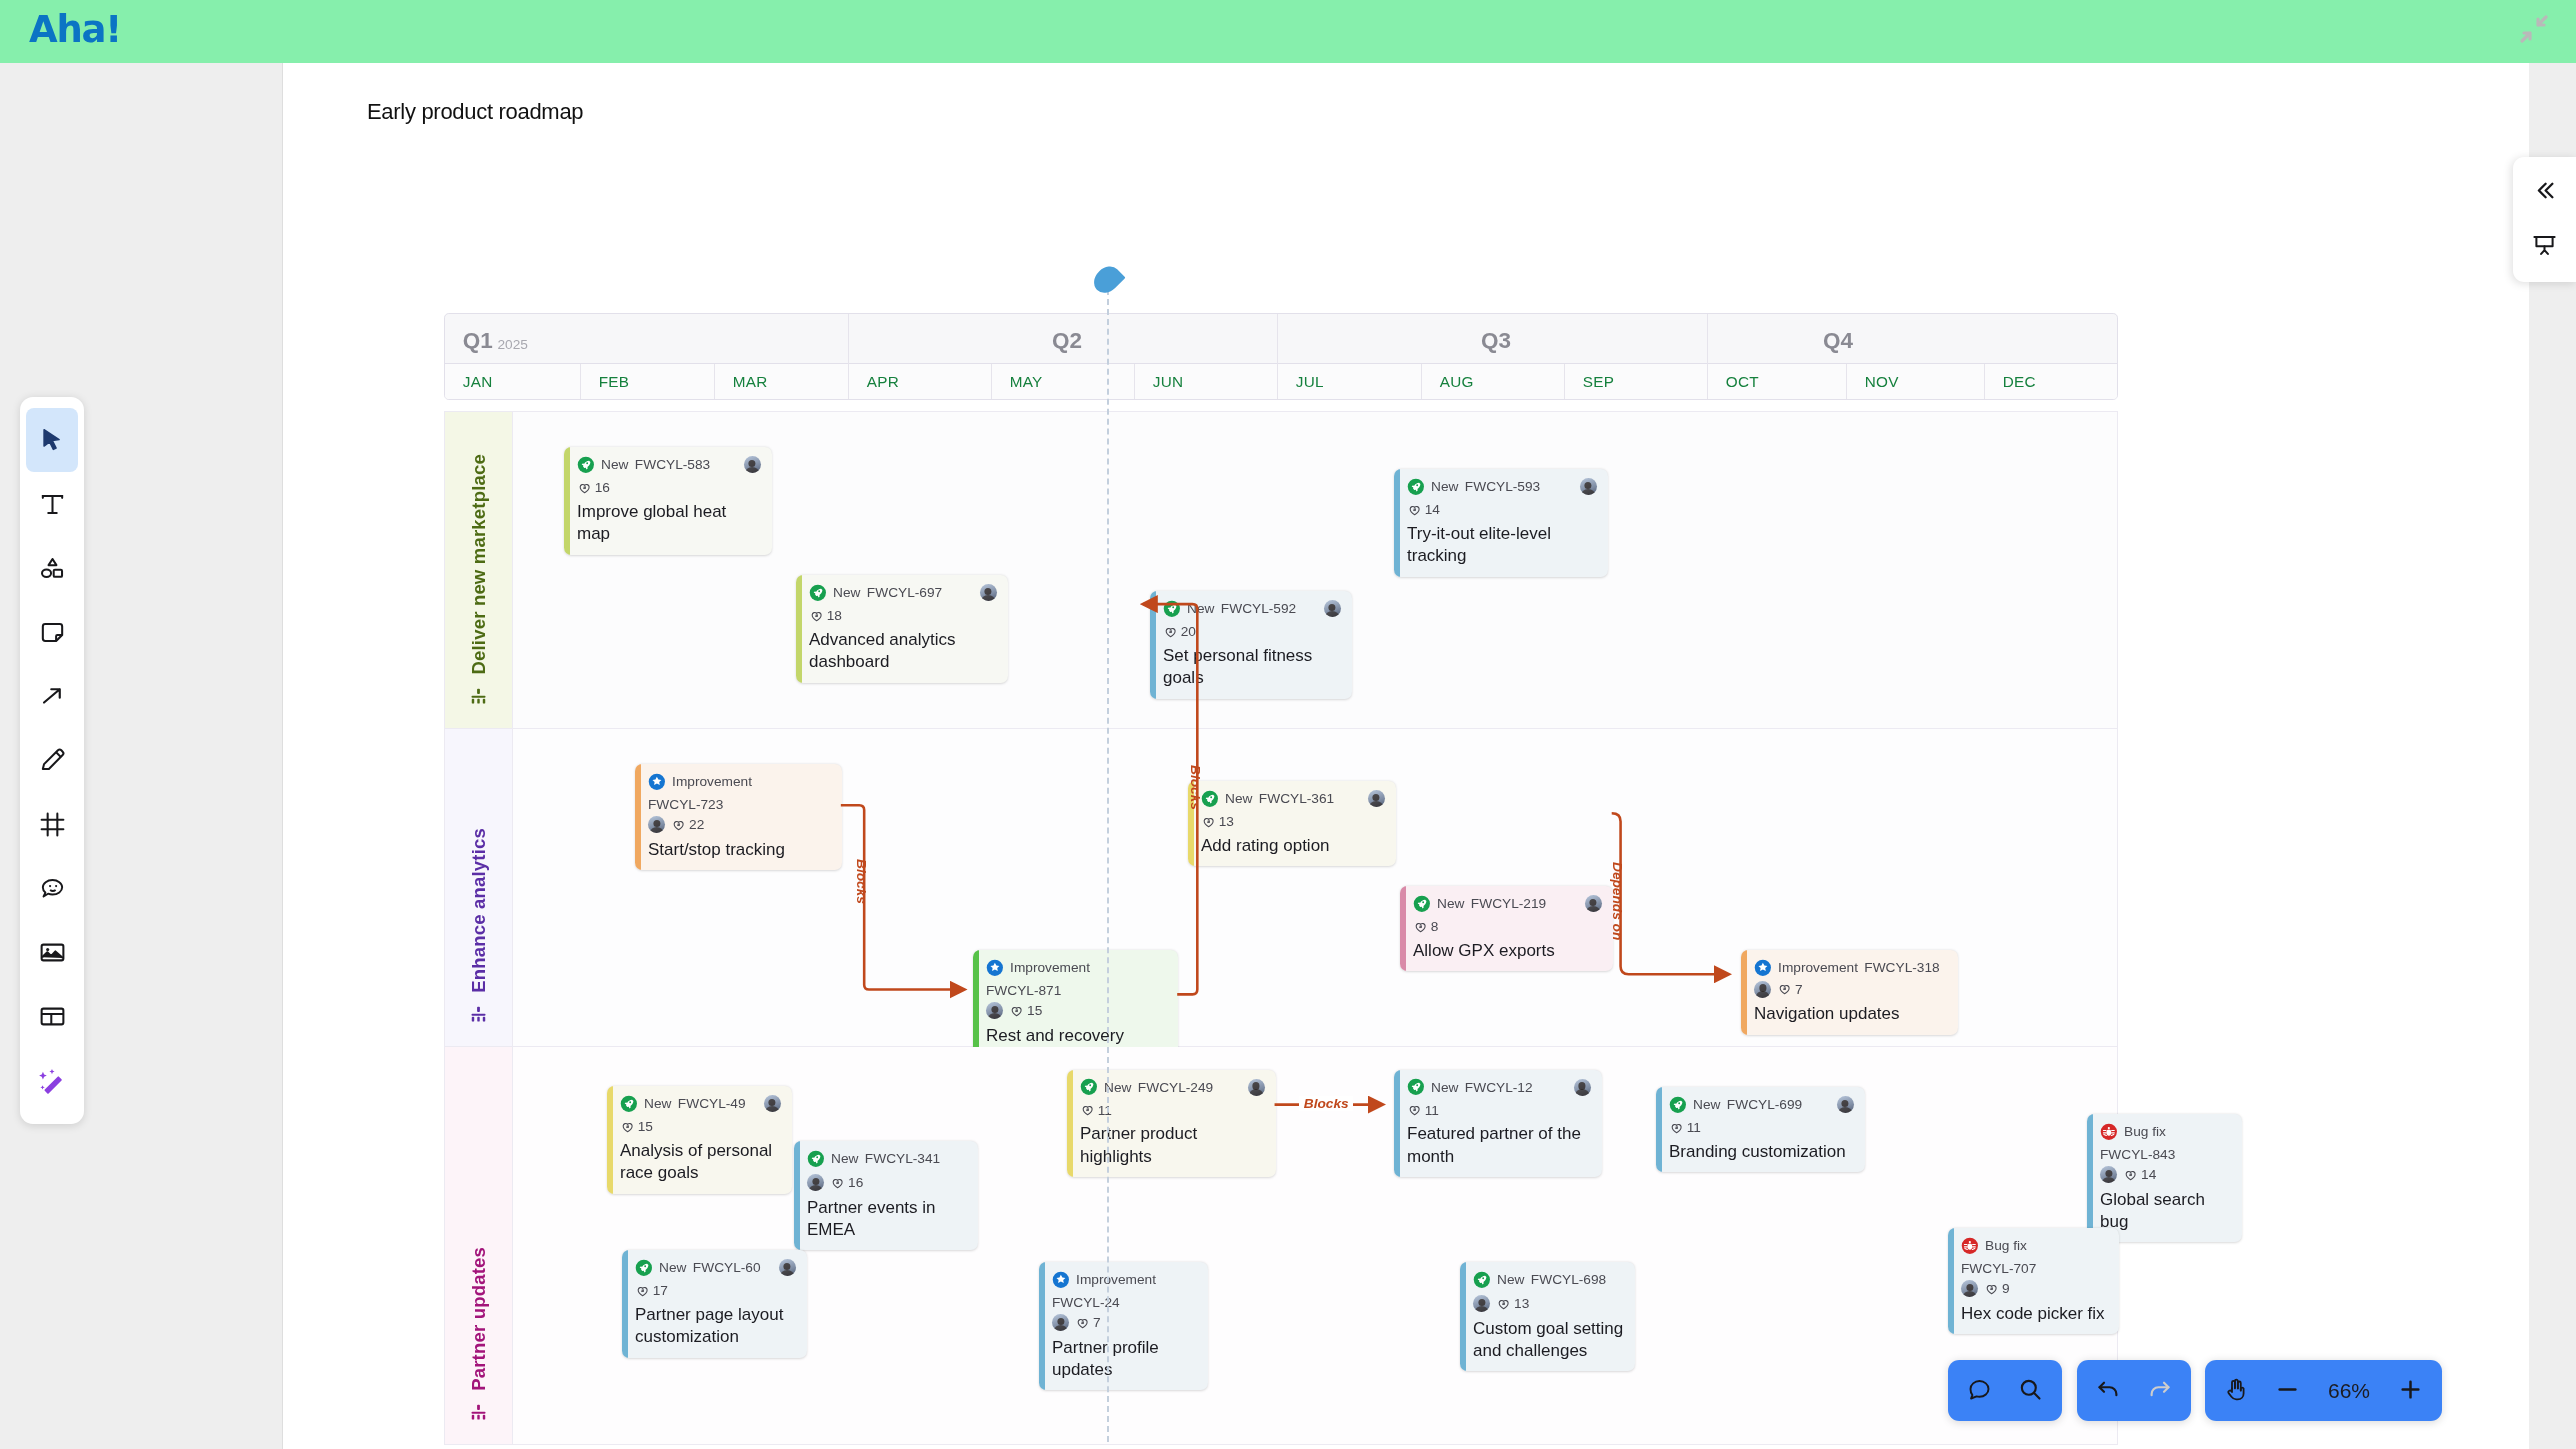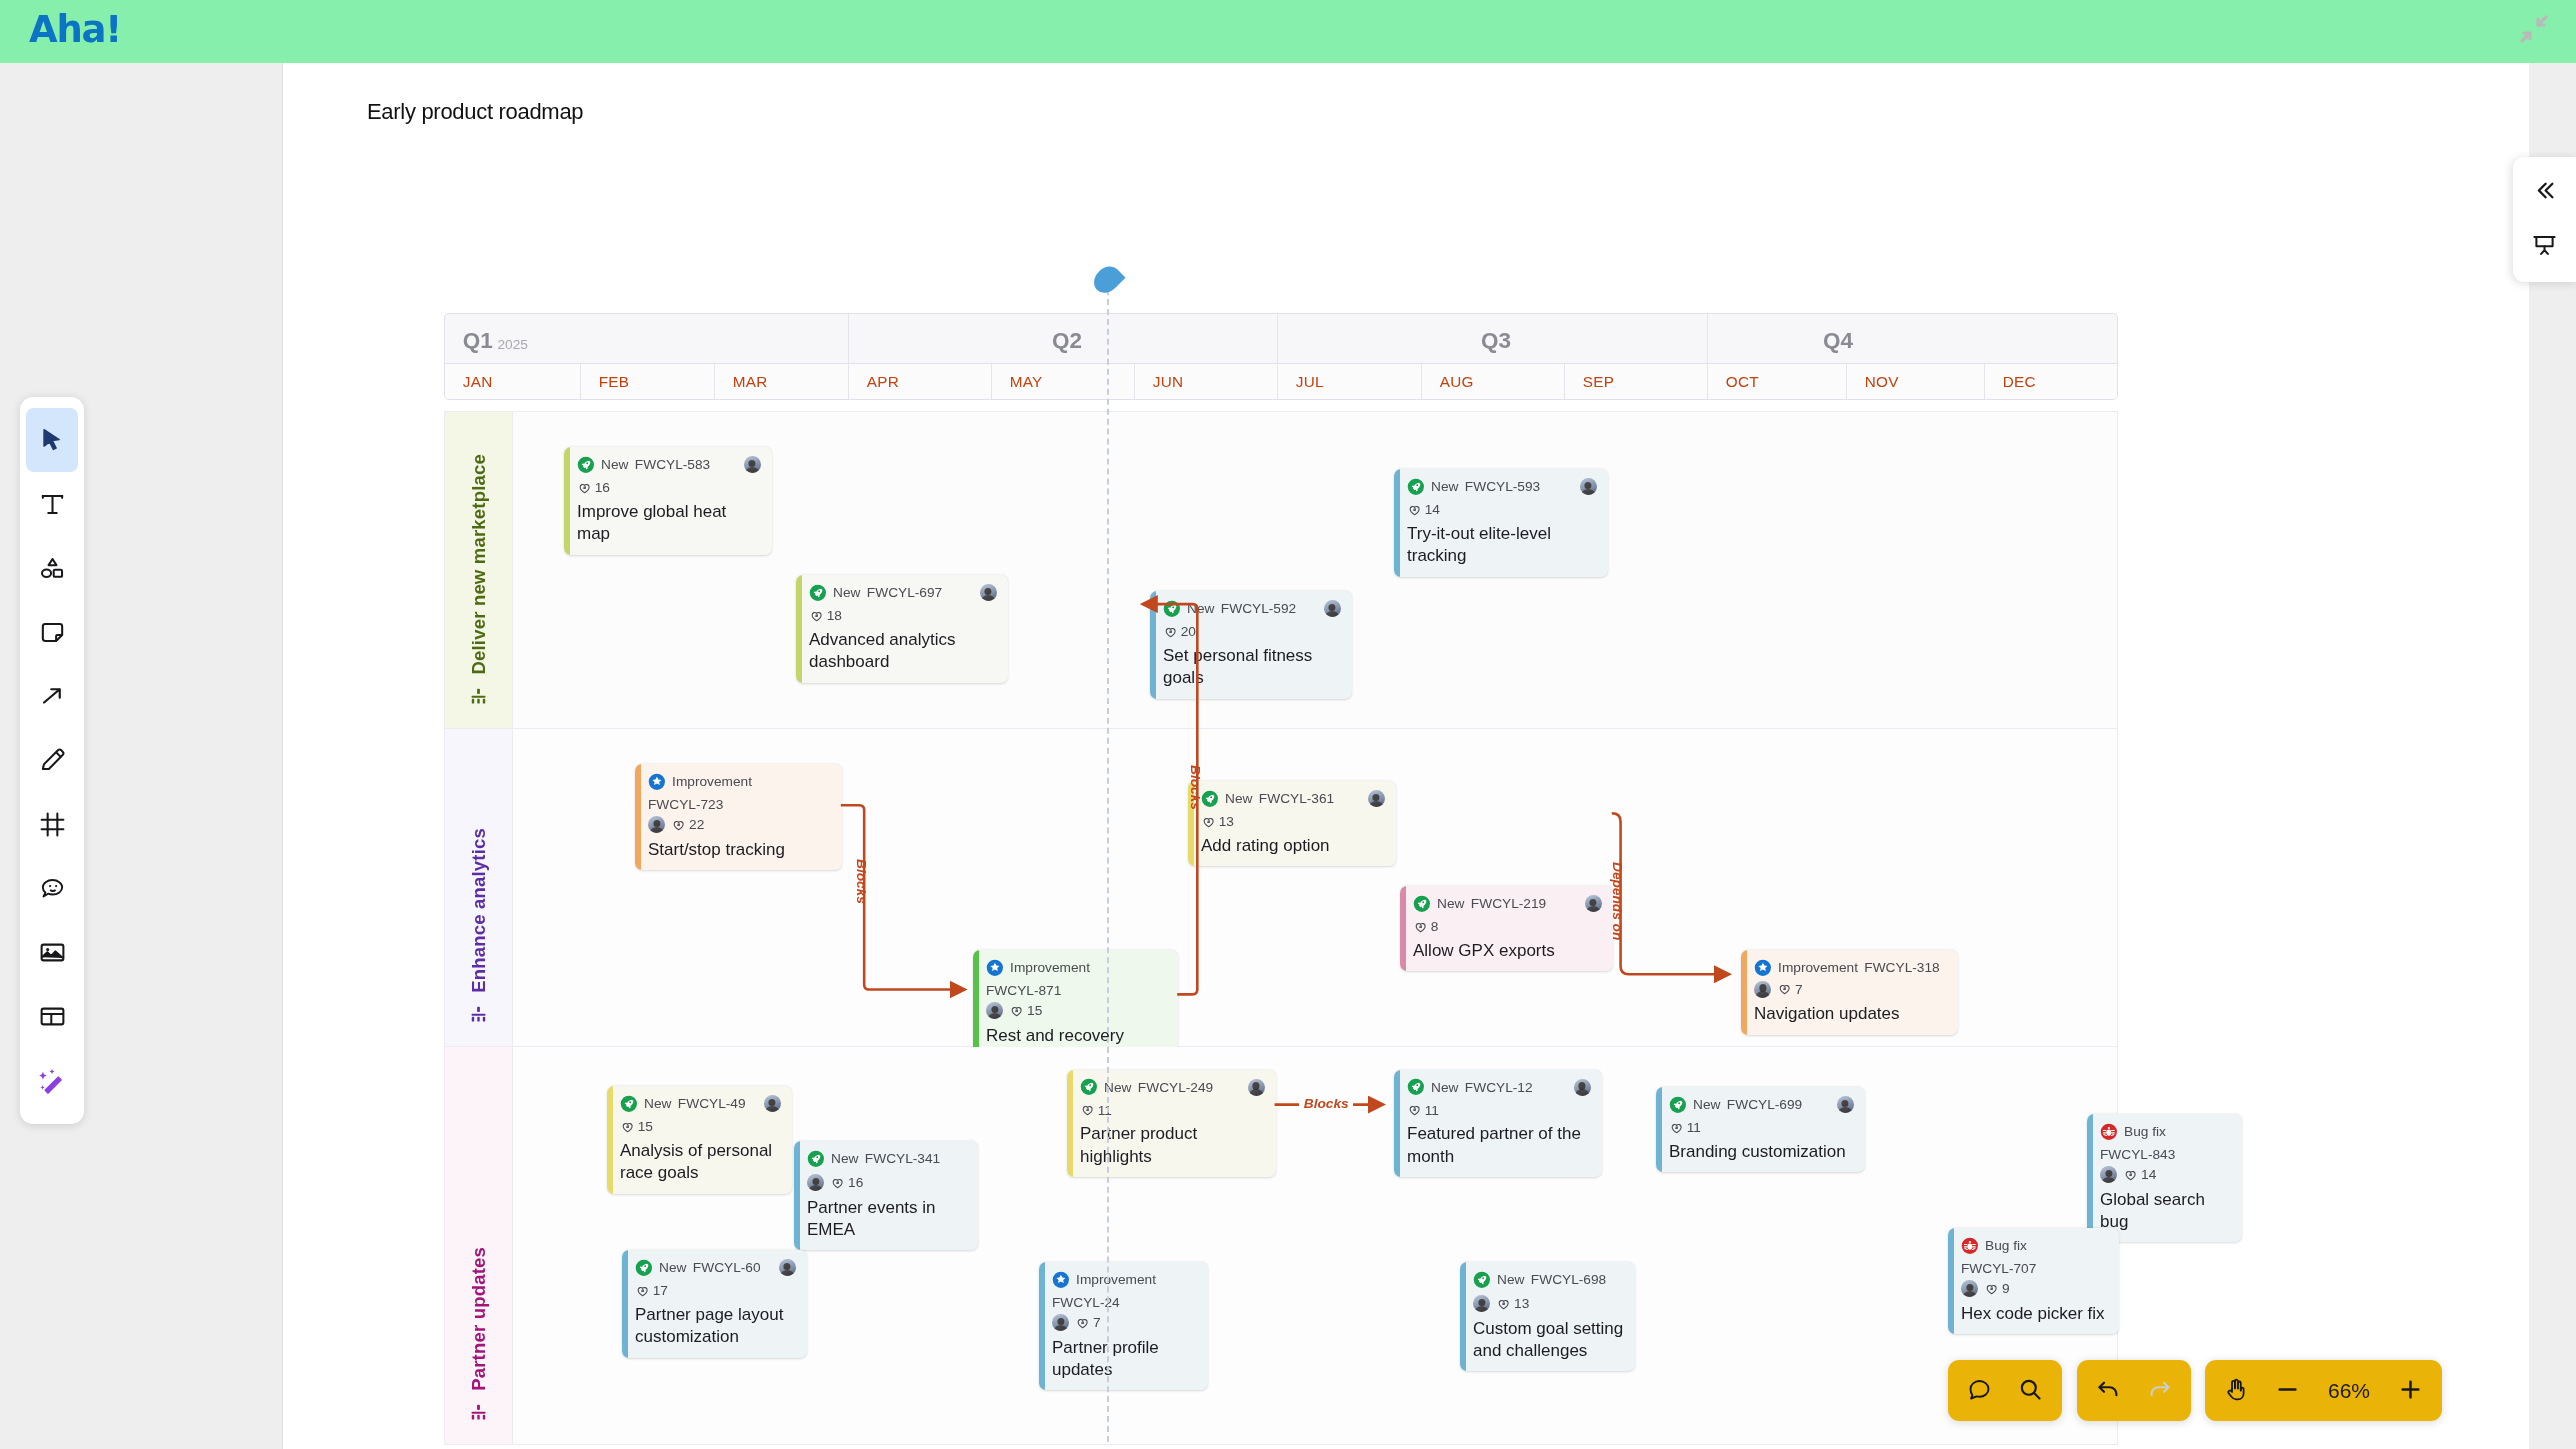--- a/index.html
+++ b/index.html
@@ -75,21 +75,21 @@
   .tl-q {
     position: absolute; top: 0; height: 50px;
     display: flex; align-items: flex-end; padding: 0 0 9.7px 17.7px;
     font-size: 22.5px; color: #8a8a93; font-weight: 600;
   }
   .tl-q .yr { font-size: 13.7px; margin-left: 4.8px; color: #a8a8b0; font-weight: 400; padding-bottom: 2.4px;}
   .tl-months { position: relative; height: 36px; background:#fbfbfc; }
   .tl-m {
     position: absolute; top: 0; height: 36px;
     display: flex; align-items: center; padding-left: 17.7px;
-    font-size: 15.3px; color: #c2410c; letter-spacing: 0.3px;
+    font-size: 15.3px; color: #15803d; letter-spacing: 0.3px;
     border-left: 0.8px solid #e6e4ec;
   }
   .tl-m:first-child { border-left: none; }
 
   
   .today-line {
     position: absolute; left: 824px; top: 216px; width: 0;
     height: 1163px; border-left: 2.4px dashed #c3cfdd; z-index: 3;
   }
 
@@ -155,21 +155,21 @@
     color: #c0481c; font-weight: 600; white-space: nowrap;
   }
   .conn-label.vert { writing-mode: vertical-rl; }
 
   
   .bottom-bar {
     position: absolute; left: 1948px; top: 1360px;
     display: flex; gap: 14.5px; align-items: center; z-index: 30;
   }
   .bb-group {
-    background: #eab308; border-radius: 11.3px; box-shadow: 0 1.6px 8px rgba(0,0,0,.14);
+    background: #3b82f6; border-radius: 11.3px; box-shadow: 0 1.6px 8px rgba(0,0,0,.14);
     height: 61px; display: flex; align-items: center; padding: 0 8px; gap: 4px;
   }
   .bb-btn {
     width: 47px; height: 47px; display:flex; align-items:center; justify-content:center;
     border-radius: 8px; cursor: pointer;
   }
   .zoom-val { font-size: 21px; color: #1c1c22; padding: 0 8px; min-width: 68px; text-align:center;}
 
   
   .right-rail {

